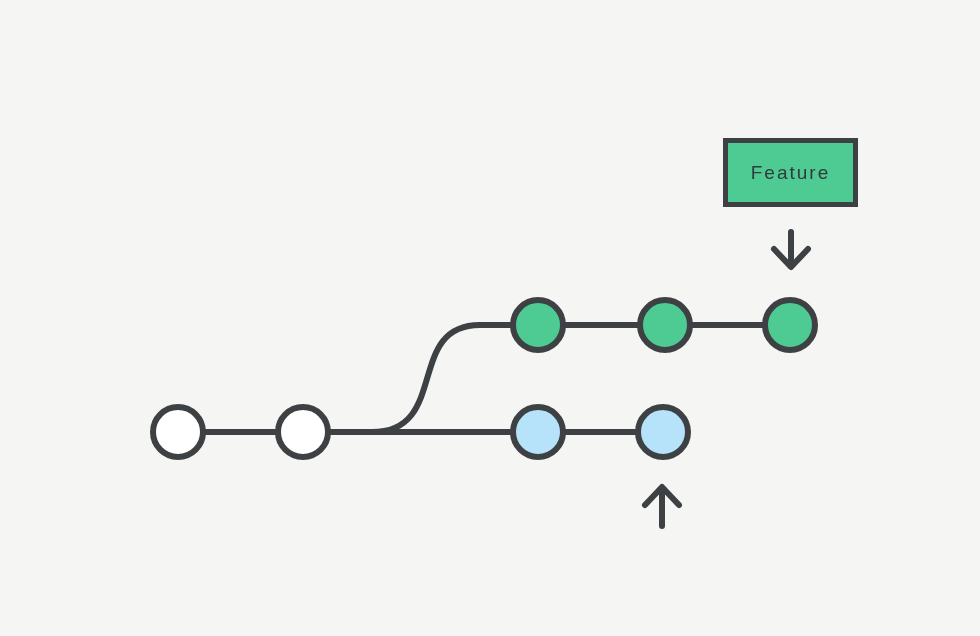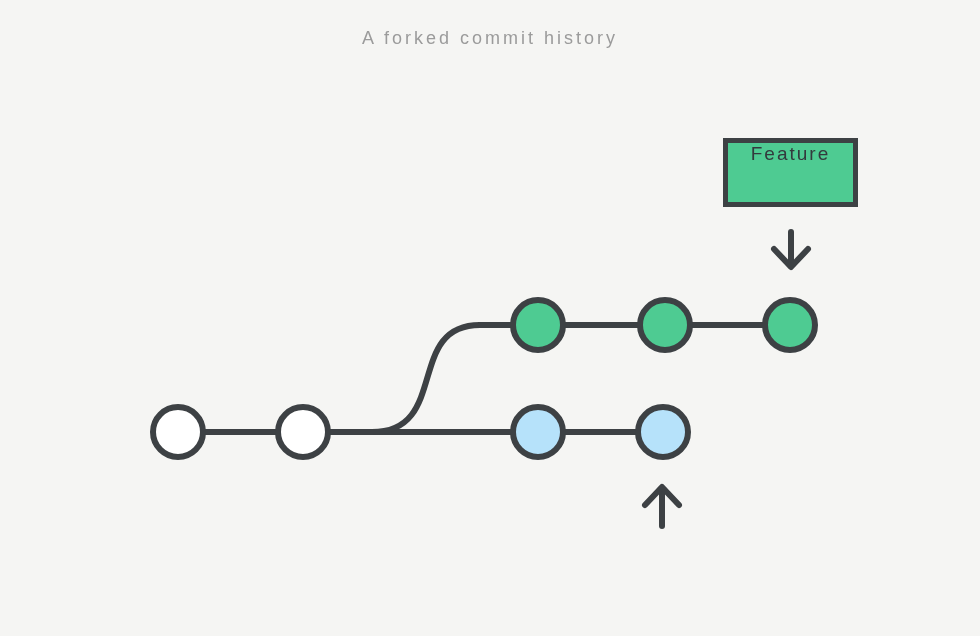--- a/index.html
+++ b/index.html
@@ -47,20 +47,21 @@
     stroke-width: 6;
   }
   .node.white { fill: var(--white, #ffffff); }
   .node.green { fill: var(--green, #4ecb92); }
   .node.blue  { fill: var(--blue, #b6e2fa); }
   .branch-label {
     position: absolute;
     box-sizing: border-box;
     border: 5px solid var(--stroke, #3d4144);
     display: flex;
+    align-items: center;
     justify-content: center;
     font-size: 19px;
     letter-spacing: 2px;
     color: var(--label_text, #333a3d);
     font-weight: 500;
   }
   .branch-label.feature {
     left: 723px;
     top: 138px;
     width: 135px;
@@ -73,21 +74,20 @@
     width: 134px;
     height: 64px;
     background: var(--blue, #b6e2fa);
   }
 </style>
 </head>
 <body>
 
 <div class="canvas">
 
-  <div class="diagram-title">A forked commit history</div>
 
   <svg class="graph" width="980" height="636" viewBox="0 0 980 636">
 
     <path class="edge" d="M 178 432 H 663"></path>
     <path class="edge" d="M 478 325 H 790"></path>
     <path class="edge" d="M 372 432 C 450 432 405 325 480 325"></path>
 
     <g>
       <path class="arrow" d="M 791 232 V 263"></path>
       <path class="arrow" d="M 774 249 L 791 267 L 808 249"></path>

